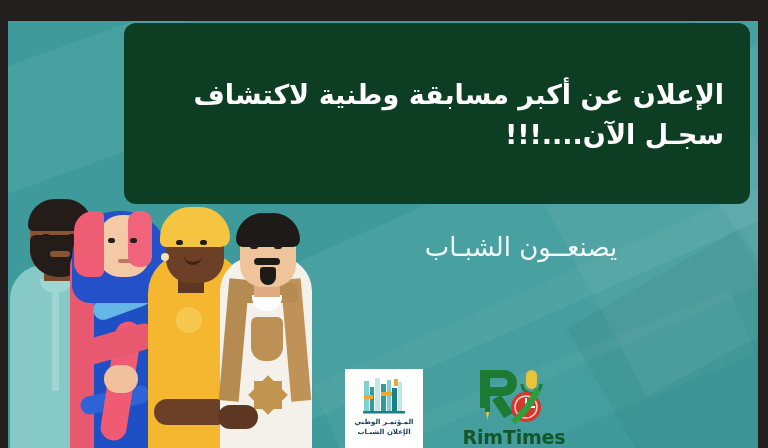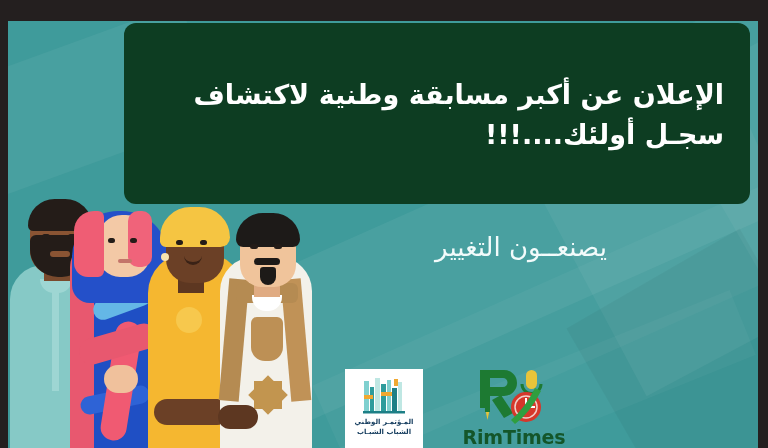--- a/index.html
+++ b/index.html
@@ -183,25 +183,25 @@
       <div class="ribbon rb2"></div>
       <div class="ribbon rb3"></div>
       <div class="ribbon rb4"></div>
       <div class="ribbon rb5"></div>
       <div class="ribbon rb6"></div>
       <div class="ribbon rb7"></div>
     </div>
 
     <div class="headline-panel">
       <div class="headline-line">الإعلان عن أكبر مسابقة وطنية لاكتشاف</div>
-      <div class="headline-line">سجـل أولئك....!!!</div>
+      <div class="headline-line">سجـل الآن....!!!</div>
     </div>
 
     <div class="subtitle">
-      <div class="sub-line">يصنعــون التغيير</div>
+      <div class="sub-line">يصنعــون الشبـاب</div>
     </div>
 
     <div class="people">
       <div class="fig m1-body"></div>
       <div class="fig m1-collar"></div>
       <div class="fig m1-placket"></div>
       <div class="fig m1-neck"></div>
       <div class="fig m1-head"></div>
       <div class="fig m1-beard"></div>
       <div class="fig m1-mouth"></div>
@@ -262,21 +262,21 @@
         <rect x="26" y="5" width="4" height="31" fill="#7fd0cf"></rect>
         <rect x="31" y="13" width="5" height="23" fill="#1d7f86"></rect>
         <rect x="37" y="7" width="4" height="29" fill="#bfe7e3"></rect>
         <rect x="3" y="20" width="9" height="4" fill="#f0a830"></rect>
         <rect x="20" y="17" width="11" height="4" fill="#f0a830"></rect>
         <rect x="33" y="4" width="4" height="7" fill="#f0a830"></rect>
         <rect x="2" y="36" width="42" height="2.5" fill="#1d7f86"></rect>
       </svg>
       <div class="conf-text">
         <div>المـؤتمـر الوطني</div>
-        <div>الشباب الشبـاب</div>
+        <div>الإعلان الشبـاب</div>
       </div>
     </div>
 
     <div class="logo-rim">
       <svg class="rim-mark" viewBox="0 0 86 62">
 
         <rect x="9" y="4" width="10" height="38" fill="#1d7a32"></rect>
         <path d="M19 4 h14 a13 13 0 0 1 0 26 h-14 v-9 h13 a4.5 4.5 0 0 0 0 -9 h-13 z" fill="#1d7a32"></path>
 
         <path d="M30 29 l12 18 l-9 5 l-12 -18 z" fill="#1d7a32"></path>

